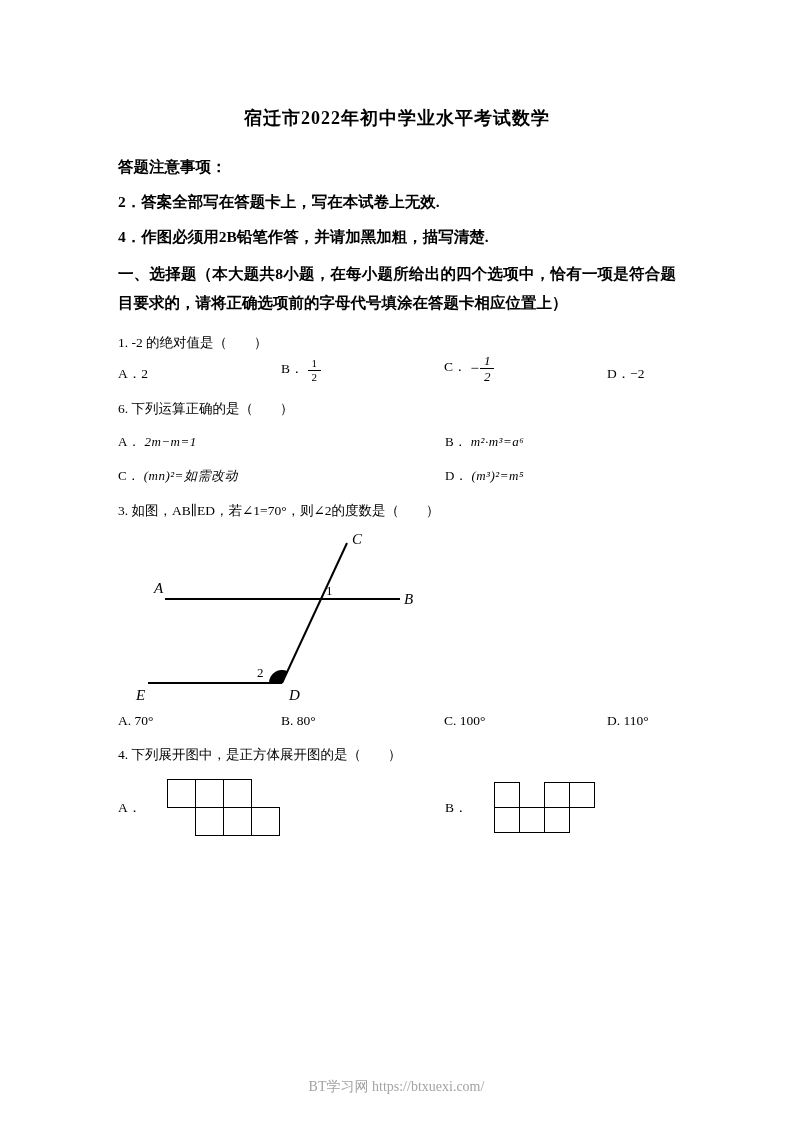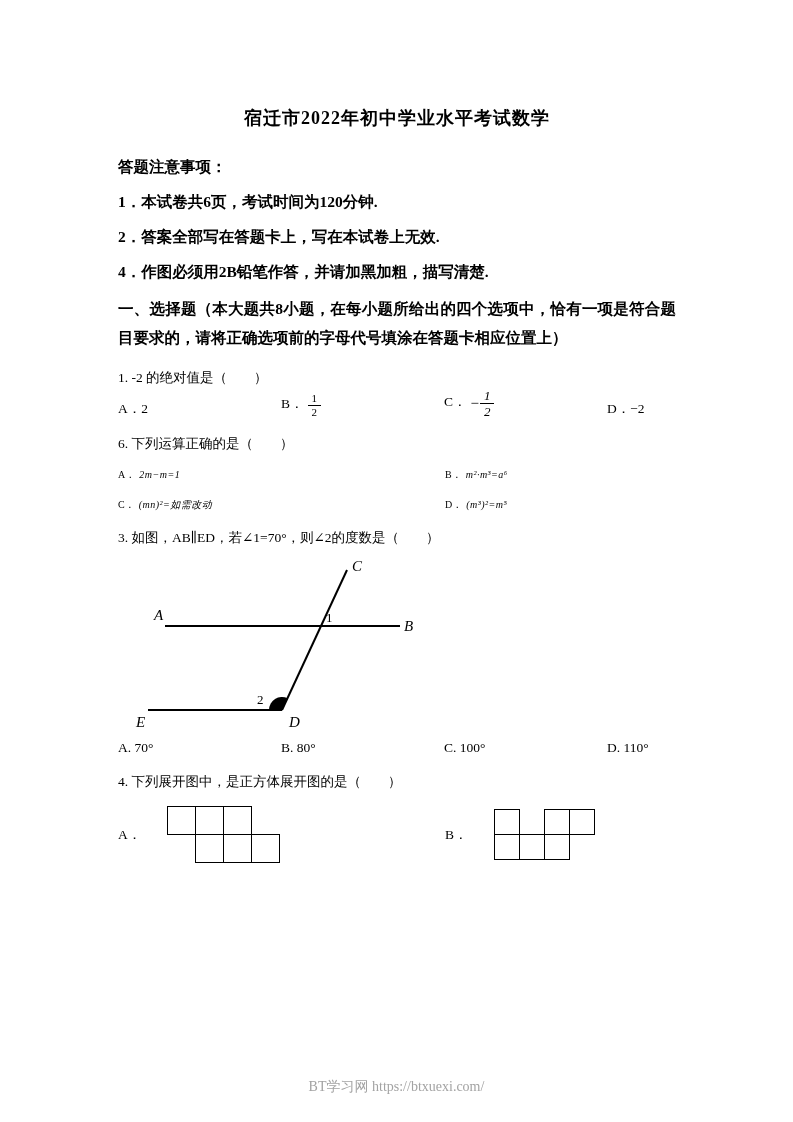--- a/index.html
+++ b/index.html
@@ -22,21 +22,21 @@
   .section-heading { margin-top:8px;font-family:Liberation Serif, serif; }
 
   .qstem { font-size:13.5px; margin:16px 0 0 0; line-height:20px; font-weight:normal; }
 
   .opts-row { display:flex; align-items:flex-end; min-height:22px; }
   .opt { width:163px; flex:none; font-size:13.5px; }
   .opt:last-child { width:auto; }
 
   .opts-grid {
     display:grid; grid-template-columns:327px auto;
-    row-gap:16px; margin-top:14px; font-size:10px;
+    row-gap:16px; margin-top:14px; font-size:13px;
   }
   .opt-letter { font-style:normal; margin-right:4px; }
   .formula { font-style:italic; letter-spacing:0.5px; }
 
   .frac { display:inline-block; vertical-align:middle; text-align:center; line-height:1; }
   .frac .num { display:block; border-bottom:1px solid #000; padding:1px 4px; }
   .frac .den { display:block; padding-top:1px; }
   .frac-small { font-size:11px; }
   .frac-big { font-size:13px; font-style:italic; }
   .minus { font-size:15px; vertical-align:middle; margin-right:1px; }
@@ -60,21 +60,20 @@
 </style>
 </head>
 <body>
 
 <div class="page">
 
   <h1 class="title">宿迁市2022年初中学业水平考试数学</h1>
 
   <div class="notice">
     <p>答题注意事项：</p>
-    <p>1．本试卷共6页，考试时间为120分钟.</p>
     <p>2．答案全部写在答题卡上，写在本试卷上无效.</p>
     <p>4．作图必须用2B铅笔作答，并请加黑加粗，描写清楚.</p>
   </div>
 
   <p class="section-heading">一、选择题（本大题共8小题，在每小题所给出的四个选项中，恰有一项是符合题目要求的，请将正确选项前的字母代号填涂在答题卡相应位置上）</p>
 
   <p class="qstem">1. -2 的绝对值是（　　）</p>
   <div class="opts-row">
     <div class="opt">A．2</div>
     <div class="opt">

